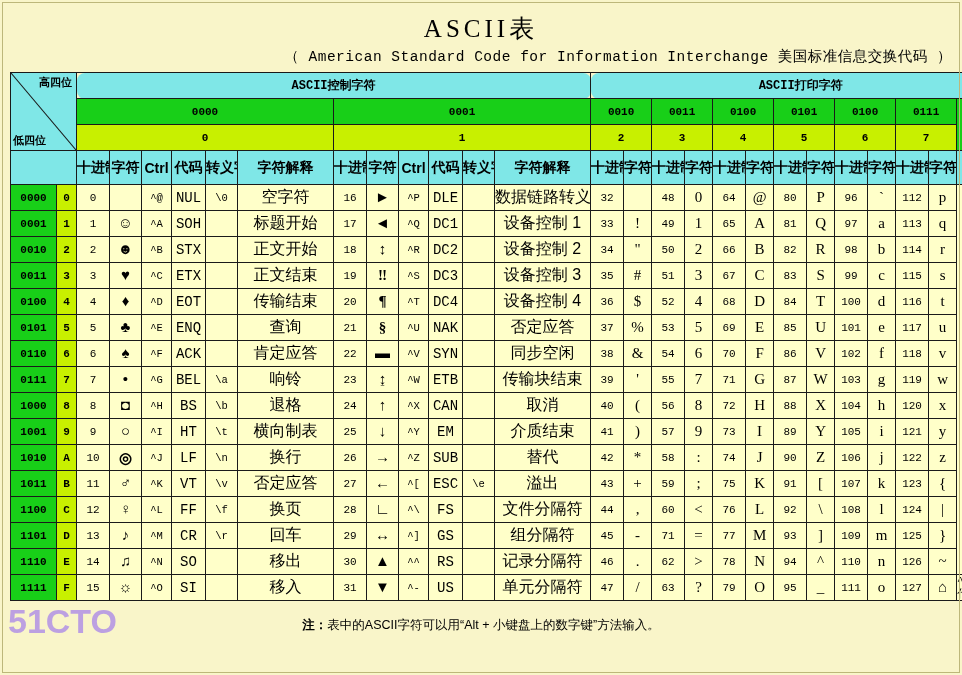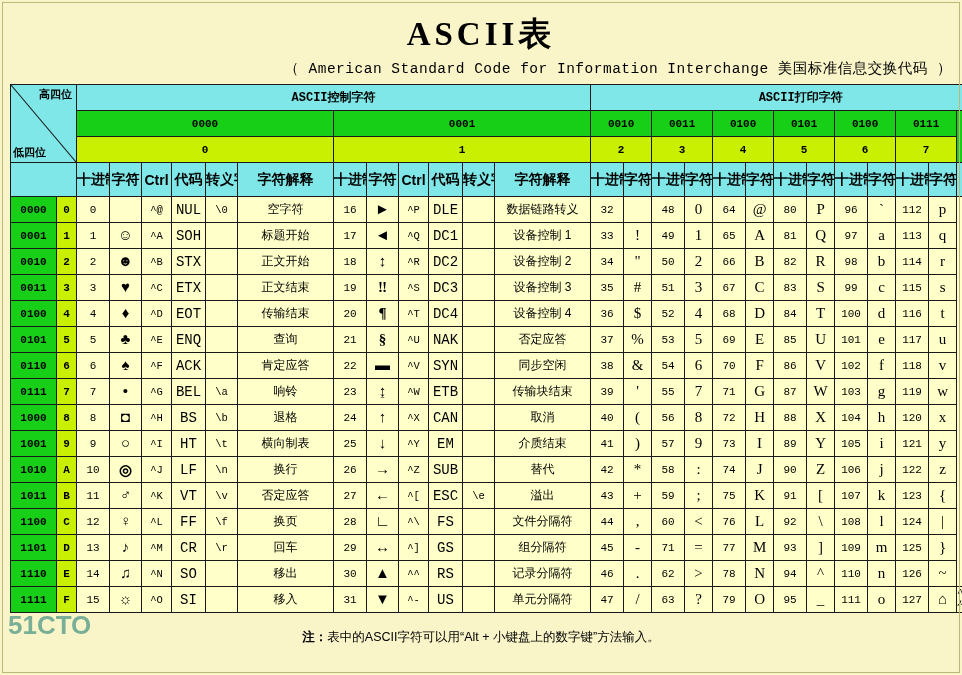--- a/index.html
+++ b/index.html
@@ -12,25 +12,25 @@
   #sheet{
     position:relative;
     width:962px;height:675px;
     background:#f9f5c9;
     box-sizing:border-box;
     padding:6px 10px 4px 10px;
   }
   .title{
     text-align:center;
     font-family:"Liberation Serif", serif;
-    font-size:33px;
+    font-size:25px;
     letter-spacing:4px;
     color:#000;
     margin:6px 0 2px 0;
-    font-weight:700;
+    font-weight:400;
   }
   .subtitle{
     text-align:right;
     font-family:"Liberation Mono", monospace;
     font-size:14.5px;
     letter-spacing:0.5px;
     color:#000;
     margin-bottom:6px;
   }
   table.ascii{
@@ -43,30 +43,30 @@
   table.ascii td, table.ascii th{
     border:1px solid #1a1a1a;
     text-align:center;
     vertical-align:middle;
     padding:0;
     height:25px;
     overflow:hidden;
     white-space:nowrap;
   }
   .hdr-cyan{background:#7fe7e7;font-weight:bold;font-size:14px;}
-  .hdr-grp{background:#7fe7e7;font-family:"Liberation Mono",monospace;font-weight:bold;font-size:12px;}
+  .hdr-grp{background:#7fe7e7;font-family:"Liberation Mono",monospace;font-weight:bold;font-size:12px;border-radius:8px;}
   .bin-col{background:#18cf18;font-weight:bold;font-family:"Liberation Mono",monospace;font-size:11px;}
   .hex-col{background:#c8f000;font-weight:bold;font-family:"Liberation Mono",monospace;font-size:11px;}
   td.body{background:#ffffc9;font-family:"Liberation Mono",monospace;font-size:11px;}
   td.body.dec{font-size:11px;}
   td.body.glyph{font-family:"Liberation Serif",serif;font-size:15px;font-weight:bold;}
   td.body.ctrl{font-family:"Liberation Mono",monospace;font-size:10.5px;}
   td.body.code{font-family:"Liberation Mono",monospace;font-size:14px;}
   td.body.esc{font-family:"Liberation Mono",monospace;font-size:10.5px;}
-  td.body.expl{font-size:12px;font-family:"Liberation Sans",sans-serif;}
+  td.body.expl{font-size:16px;font-family:"Liberation Sans",sans-serif;}
   td.body.prt{font-family:"Liberation Serif",serif;font-size:15px;}
   .corner{
     position:relative;
     background:#7fe7e7;
     padding:0;
     height:46px;
   }
   .corner .hi{
     position:absolute;left:4px;top:3px;font-weight:bold;font-size:11px;
   }
@@ -80,21 +80,21 @@
     text-align:center;
     font-size:12.5px;
     margin-top:16px;
     color:#000;
     font-family:"Liberation Sans",sans-serif;
   }
   .note b{font-weight:bold;}
   .bk{font-size:8.5px;line-height:1.15;font-family:"Liberation Sans",sans-serif;}
   .wm{
     position:absolute;left:8px;bottom:34px;
-    font-size:26px;font-weight:bold;color:#0f766e;opacity:.55;
+    font-size:34px;font-weight:bold;color:#8b5cf6;opacity:.55;
     font-family:"Liberation Sans",sans-serif;
     pointer-events:none;
   }
   .frame{
     position:absolute;inset:2px;border:1px solid #bdb77a;pointer-events:none;
   }
 </style>
 </head>
 <body>
 

